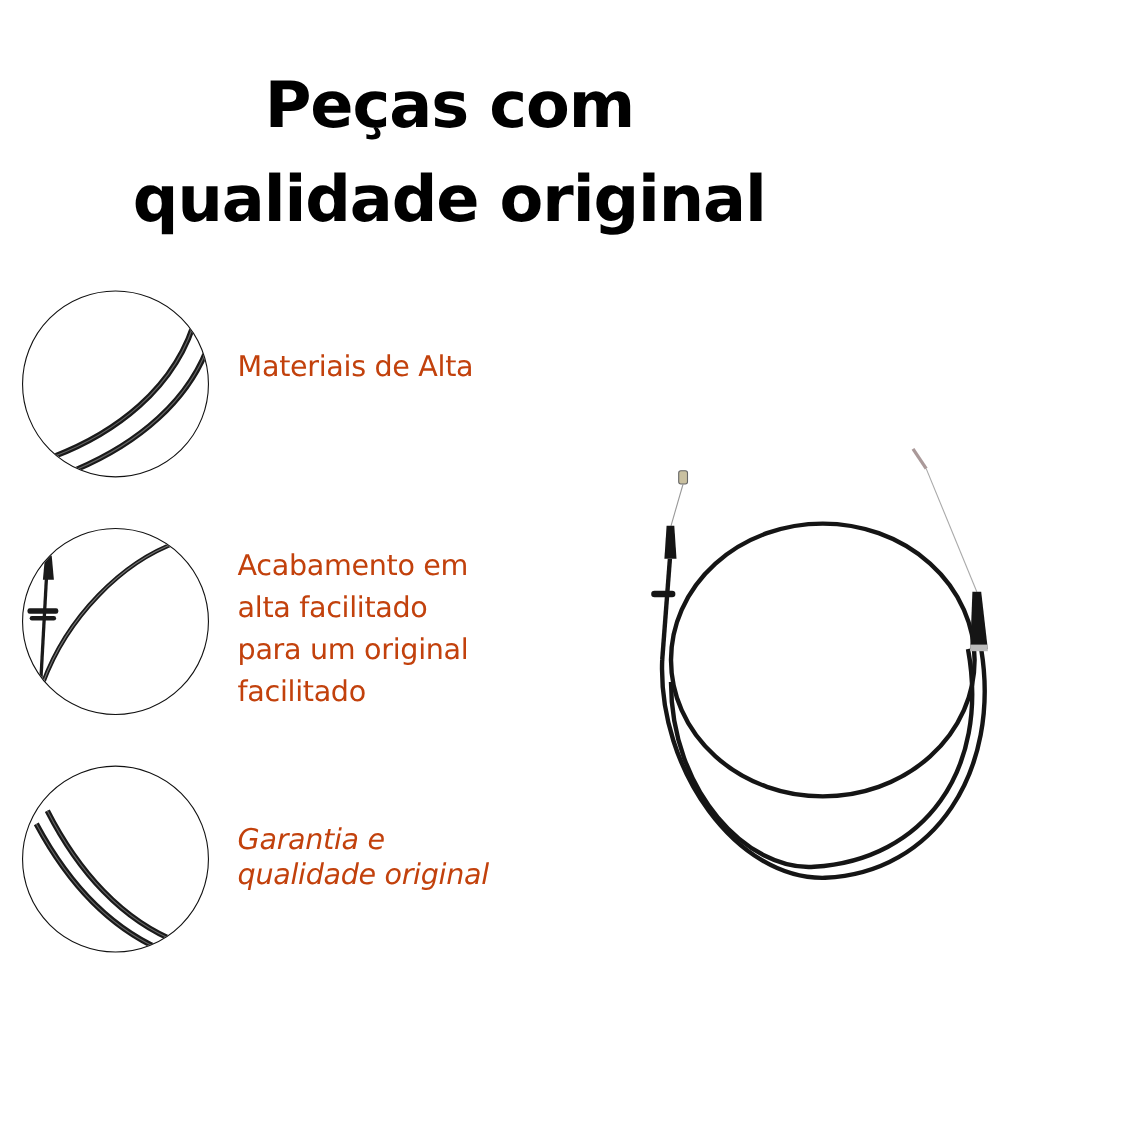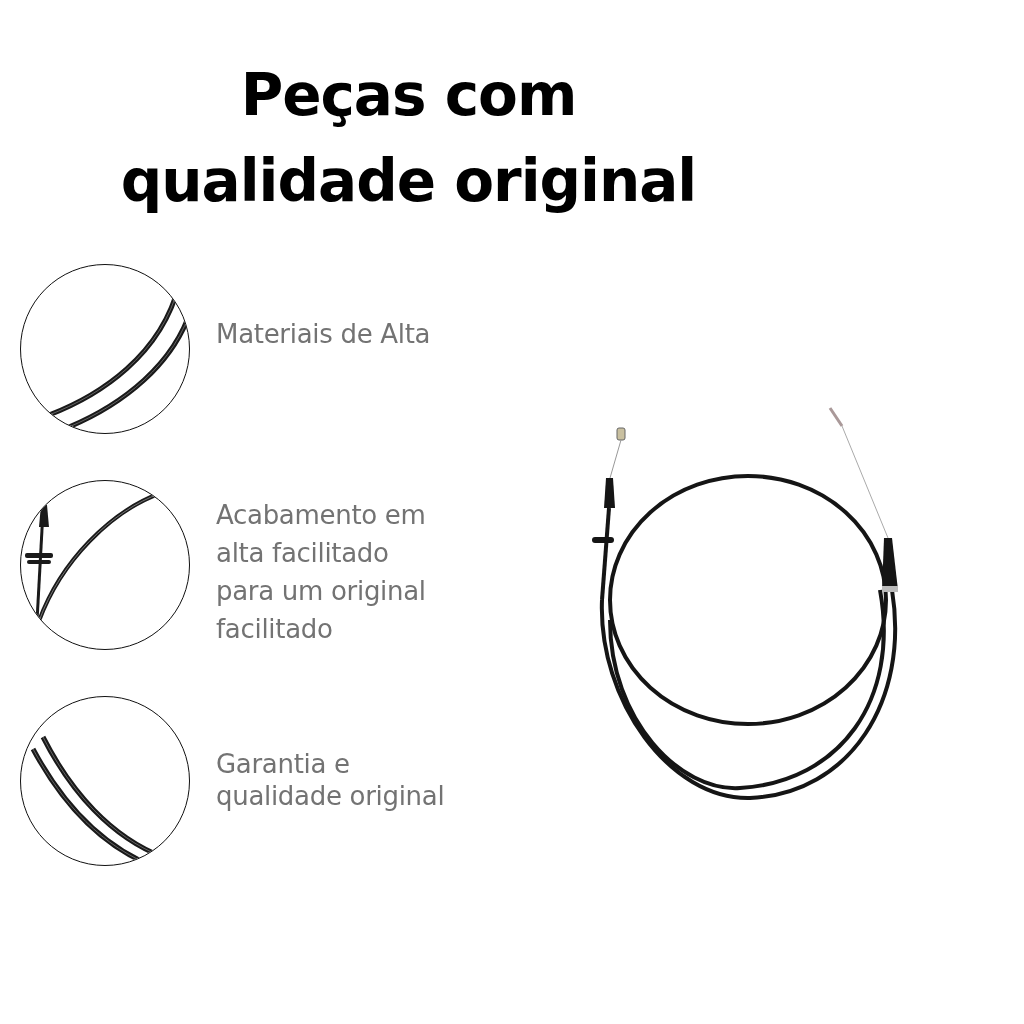--- a/index.html
+++ b/index.html
@@ -2,21 +2,21 @@
 <html><head>
   <meta charset="utf-8">
   <style>
     html, body { margin:0; padding:0; background:#ffffff; }
     body { width:1024px; height:1024px; position:relative; overflow:hidden; font-family:"DejaVu Sans", sans-serif; color:#000; }
     .title { position:absolute; left:0; top:52px; width:817px; text-align:center; font-family:"DejaVu Sans", sans-serif; font-weight:bold; font-size:58px; line-height:86px; letter-spacing:-1px; }
     .title span { display:block; }
     .feature { position:absolute; left:20px; width:520px; height:172px; }
     .circle { position:absolute; left:0; top:0; width:168px; height:168px; border:1.5px solid #111; border-radius:50%; overflow:hidden; background:#fff; }
     .circle svg { position:absolute; left:0; top:0; }
-    .ftext { position:absolute; left:196px; font-size:26px; line-height:32px; color:#737373; font-family:"DejaVu Sans", sans-serif; font-weight:normal; letter-spacing:-0.3px; }
+    .ftext { position:absolute; left:196px; font-size:26px; line-height:32px; color:#c2410c; font-family:"DejaVu Sans", sans-serif; font-weight:normal; letter-spacing:-0.3px; }
     .ftext span { display:block; }
     .product { position:absolute; left:580px; top:400px; width:340px; height:410px; }
   </style>
 </head>
 <body>
 
 <div class="title">
   <span>Peças com</span>
   <span>qualidade original</span>
 </div>
@@ -47,21 +47,21 @@
     </svg>
   </div>
   <div class="ftext" style="top:16px; line-height:38px;">
     <span>Acabamento em</span>
     <span>alta facilitado</span>
     <span>para um original</span>
     <span>facilitado</span>
   </div>
 </div>
 
-<div class="feature" style="top:696px;">
+<div class="feature" style="top:696px;font-style:italic;">
   <div class="circle">
     <svg width="168" height="168" viewBox="0 0 168 168">
       <path d="M22 40 C 50 95, 90 140, 142 160" fill="none" stroke="#1a1a1a" stroke-width="5"></path>
       <path d="M22 40 C 50 95, 90 140, 142 160" fill="none" stroke="#666" stroke-width="1"></path>
       <path d="M12 52 C 42 108, 82 150, 134 170" fill="none" stroke="#1a1a1a" stroke-width="5"></path>
       <path d="M12 52 C 42 108, 82 150, 134 170" fill="none" stroke="#666" stroke-width="1"></path>
     </svg>
   </div>
   <div class="ftext" style="top:52px;">
     <span>Garantia e</span>

